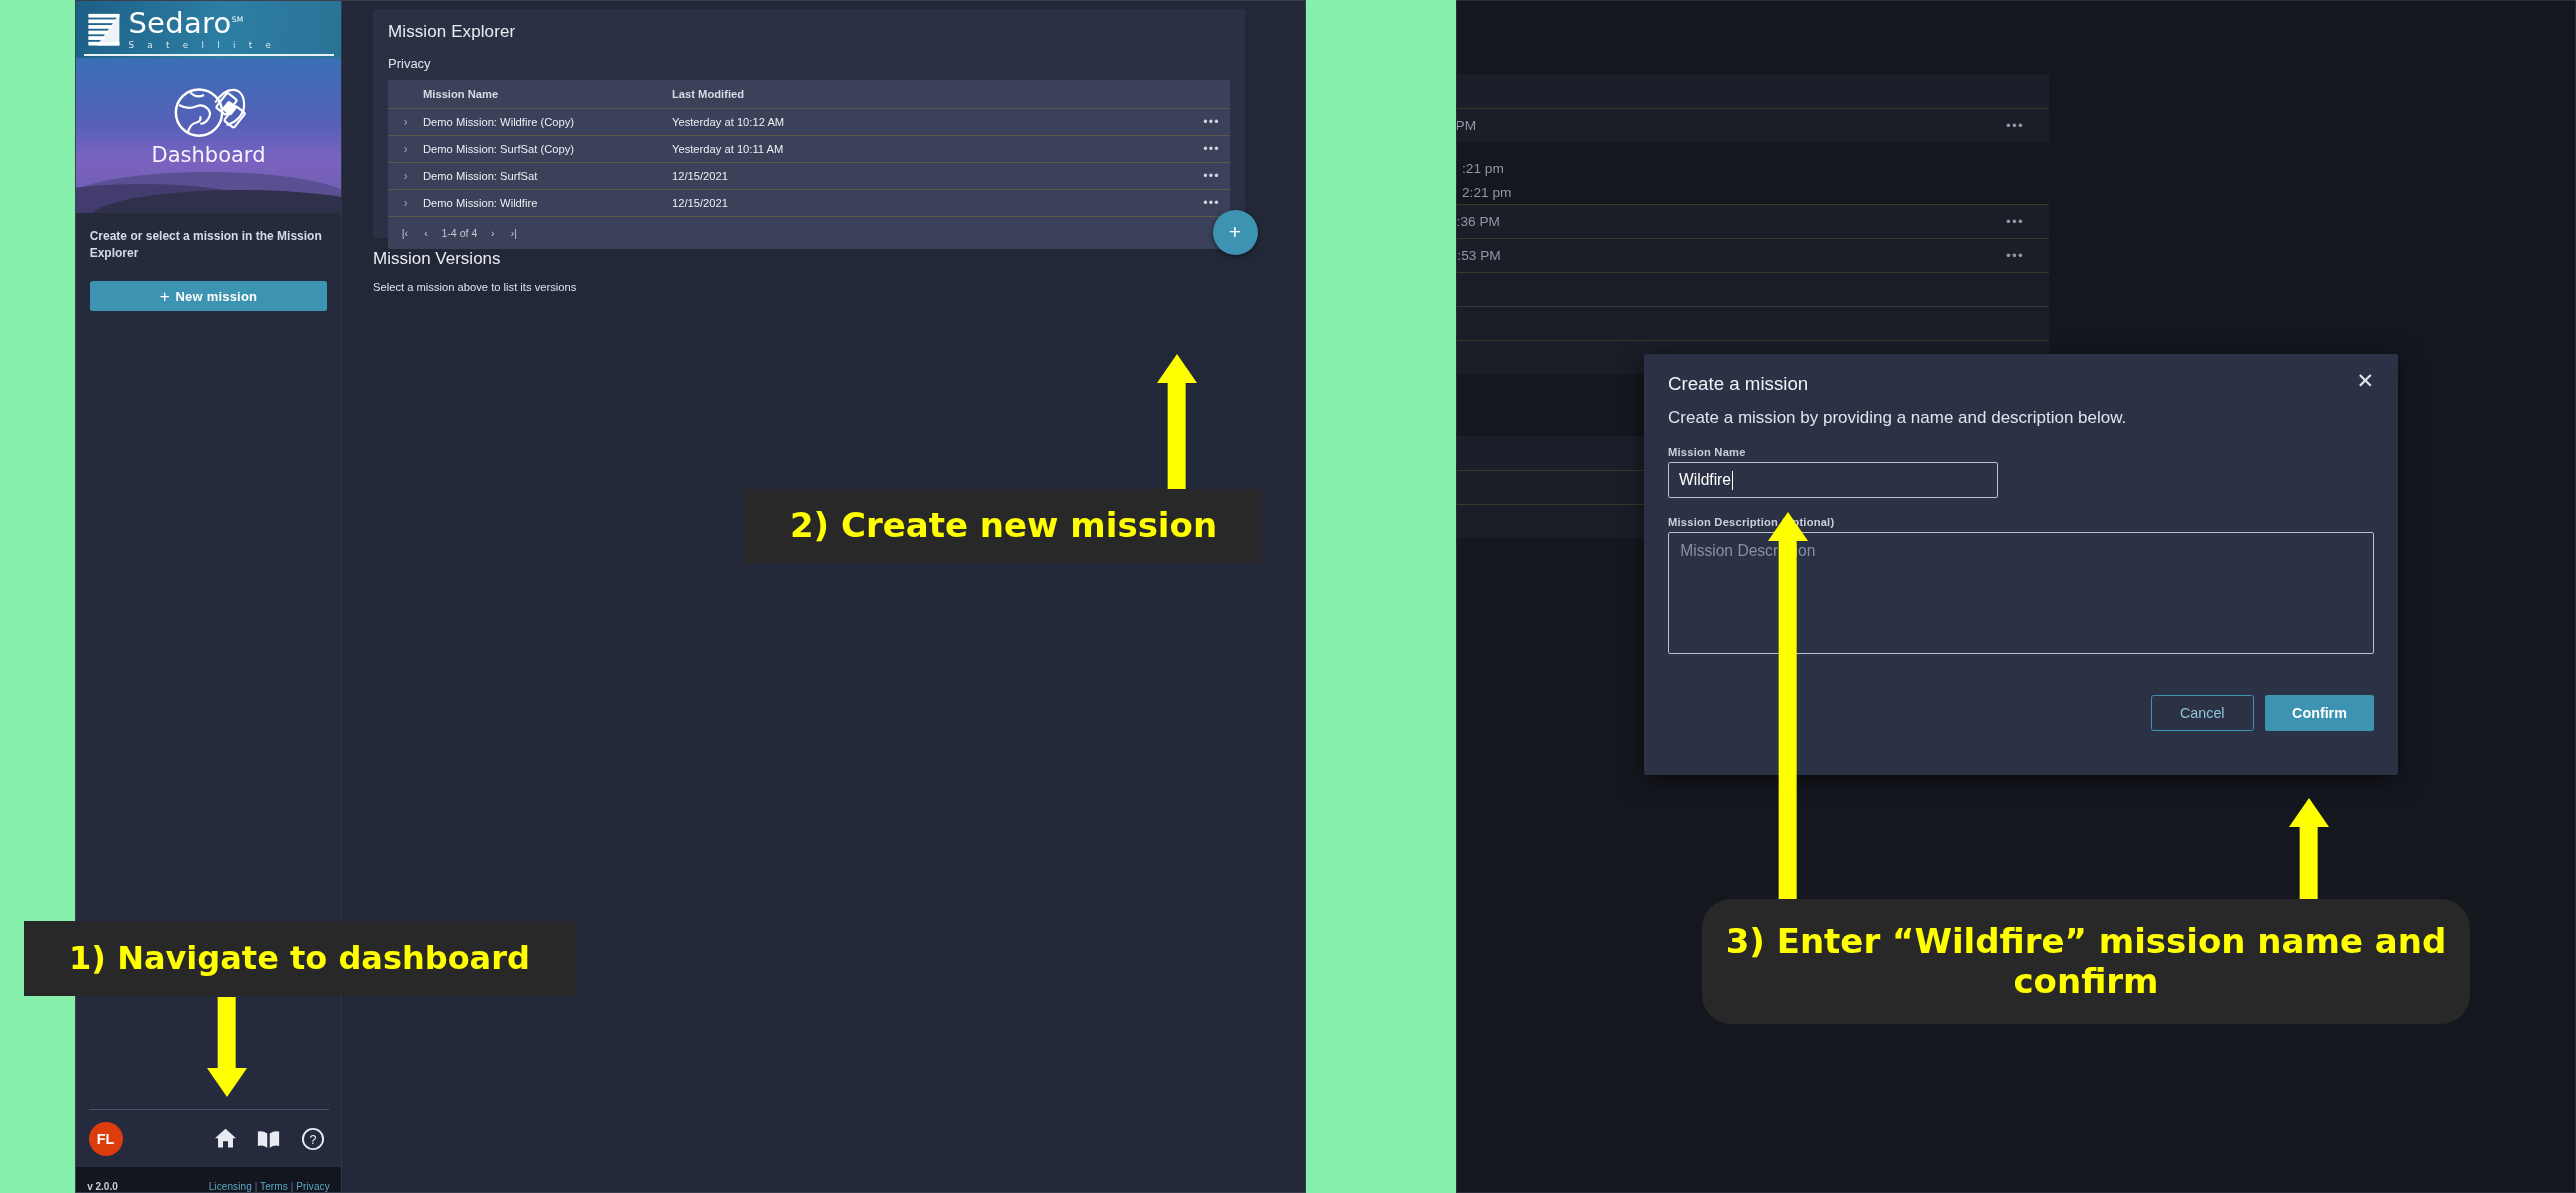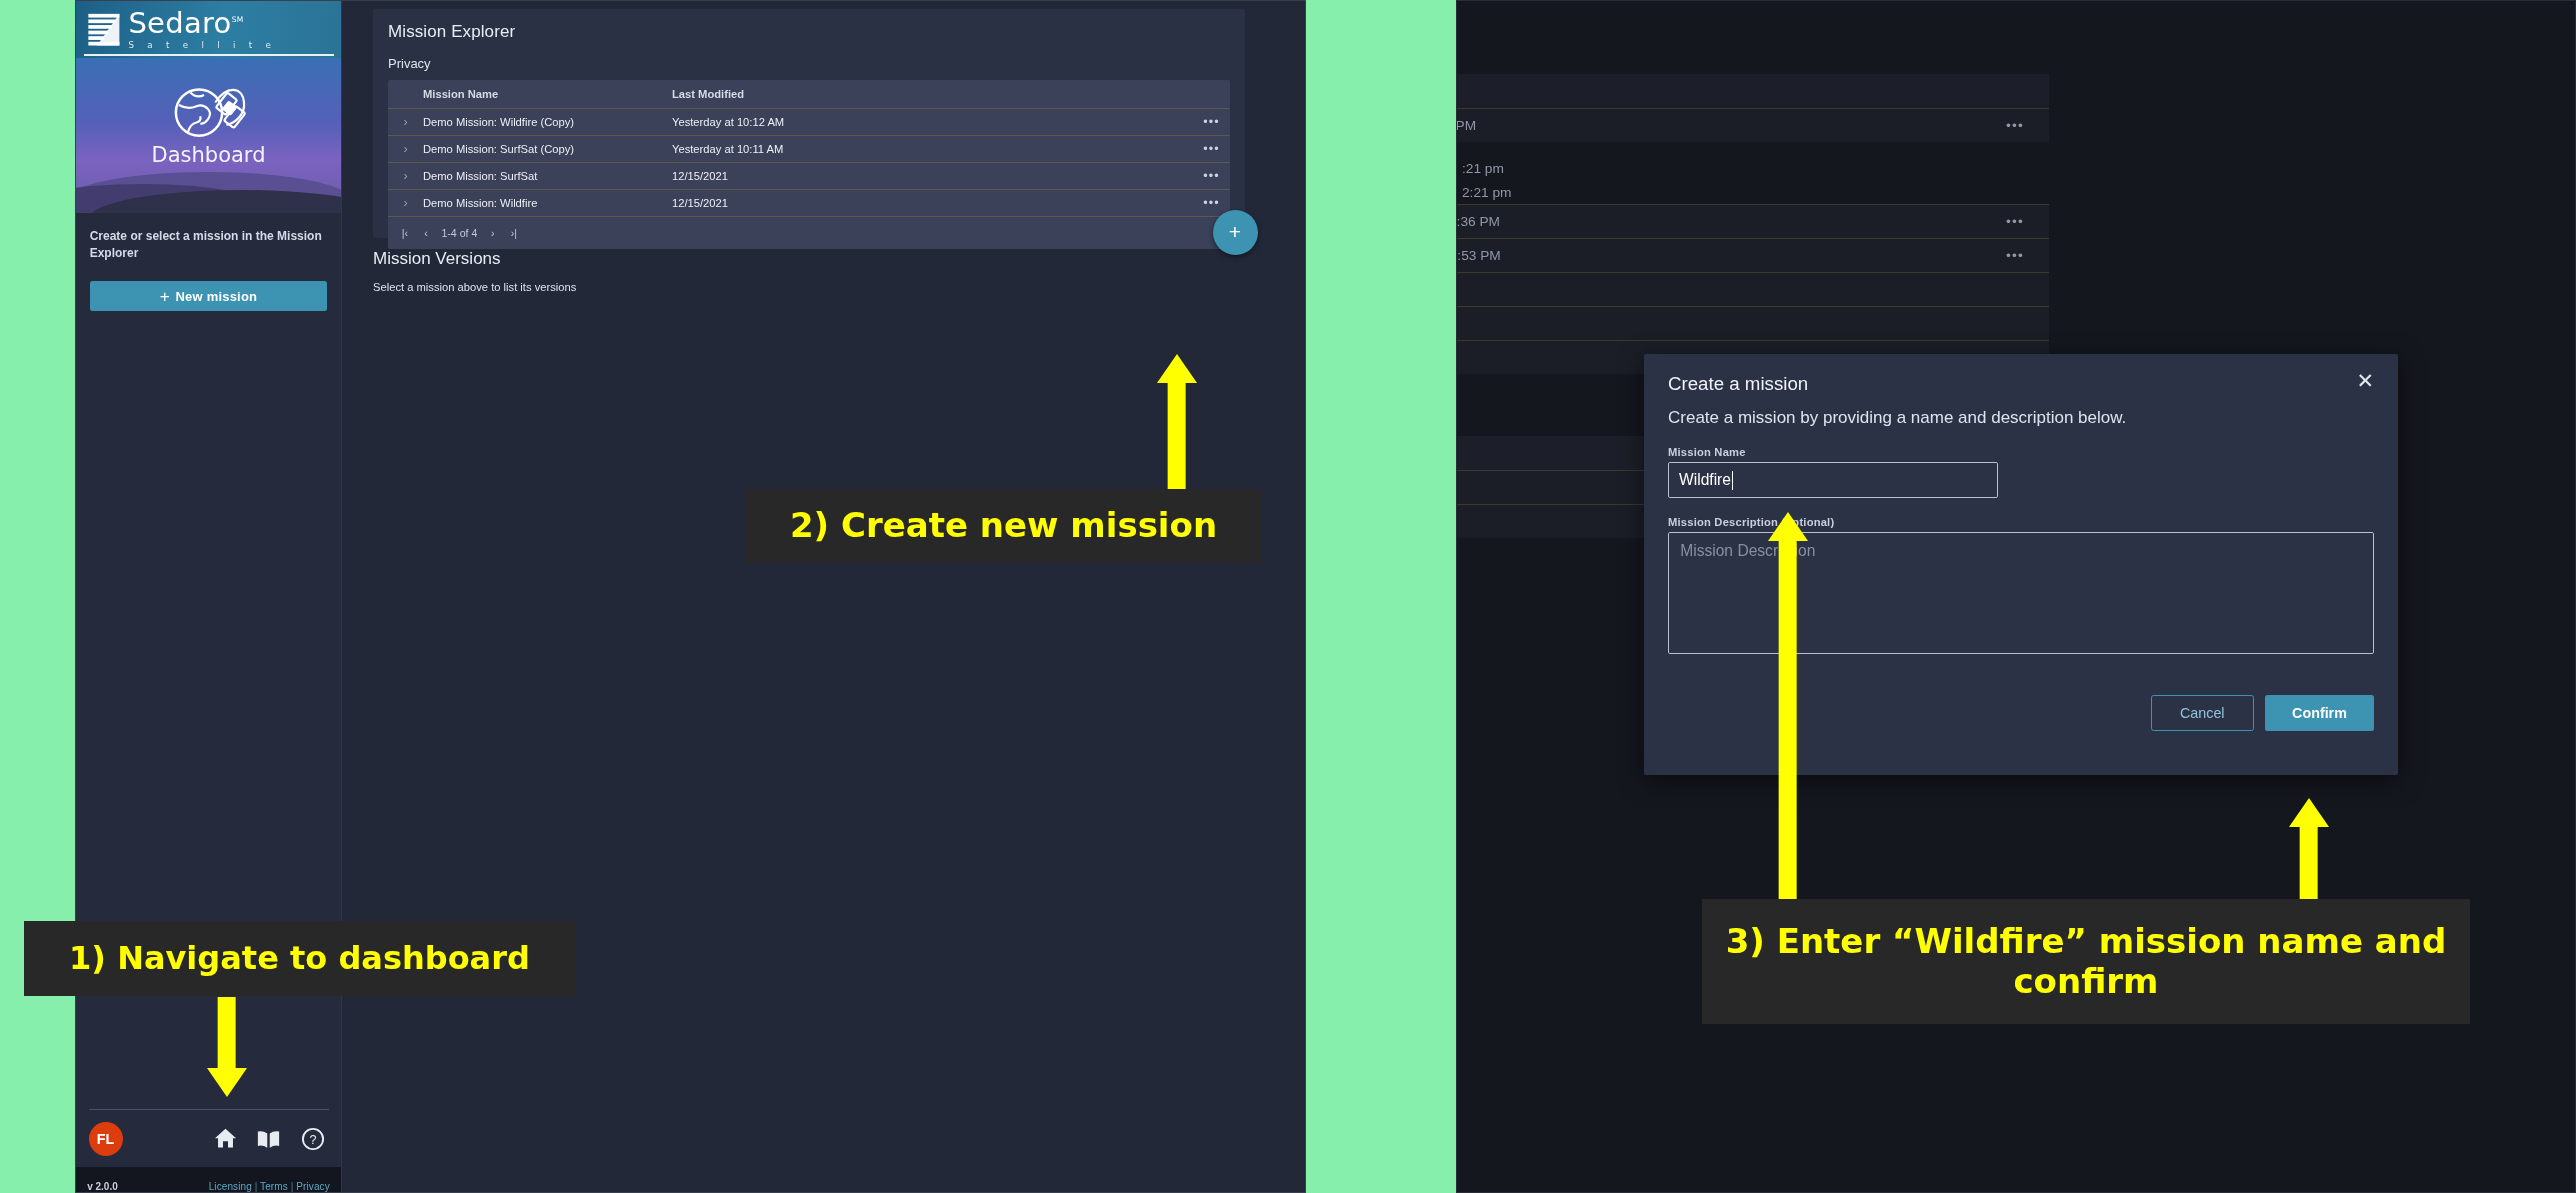--- a/index.html
+++ b/index.html
@@ -428,18 +428,18 @@
 
   <div class="arrow up" style="left:1767px; top:512px; width:41px; height:398px;">
     <div class="head"></div>
       <div class="shaft"></div>
   </div>
 
   <div class="arrow up" style="left:2288px; top:798px; width:41px; height:112px;">
     <div class="head"></div>
       <div class="shaft"></div>
   </div>
-  <div class="callout" style="left:1702px; top:899px; width:768px; height:125px; font-size:34px;">
+  <div class="callout" style="left:1702px; top:899px; width:768px; height:125px; font-size:34px;border-radius:29px;">
     <span>3) Enter “Wildfire” mission name and confirm</span>
   </div>
 
 </div>
 
 
 </body></html>

